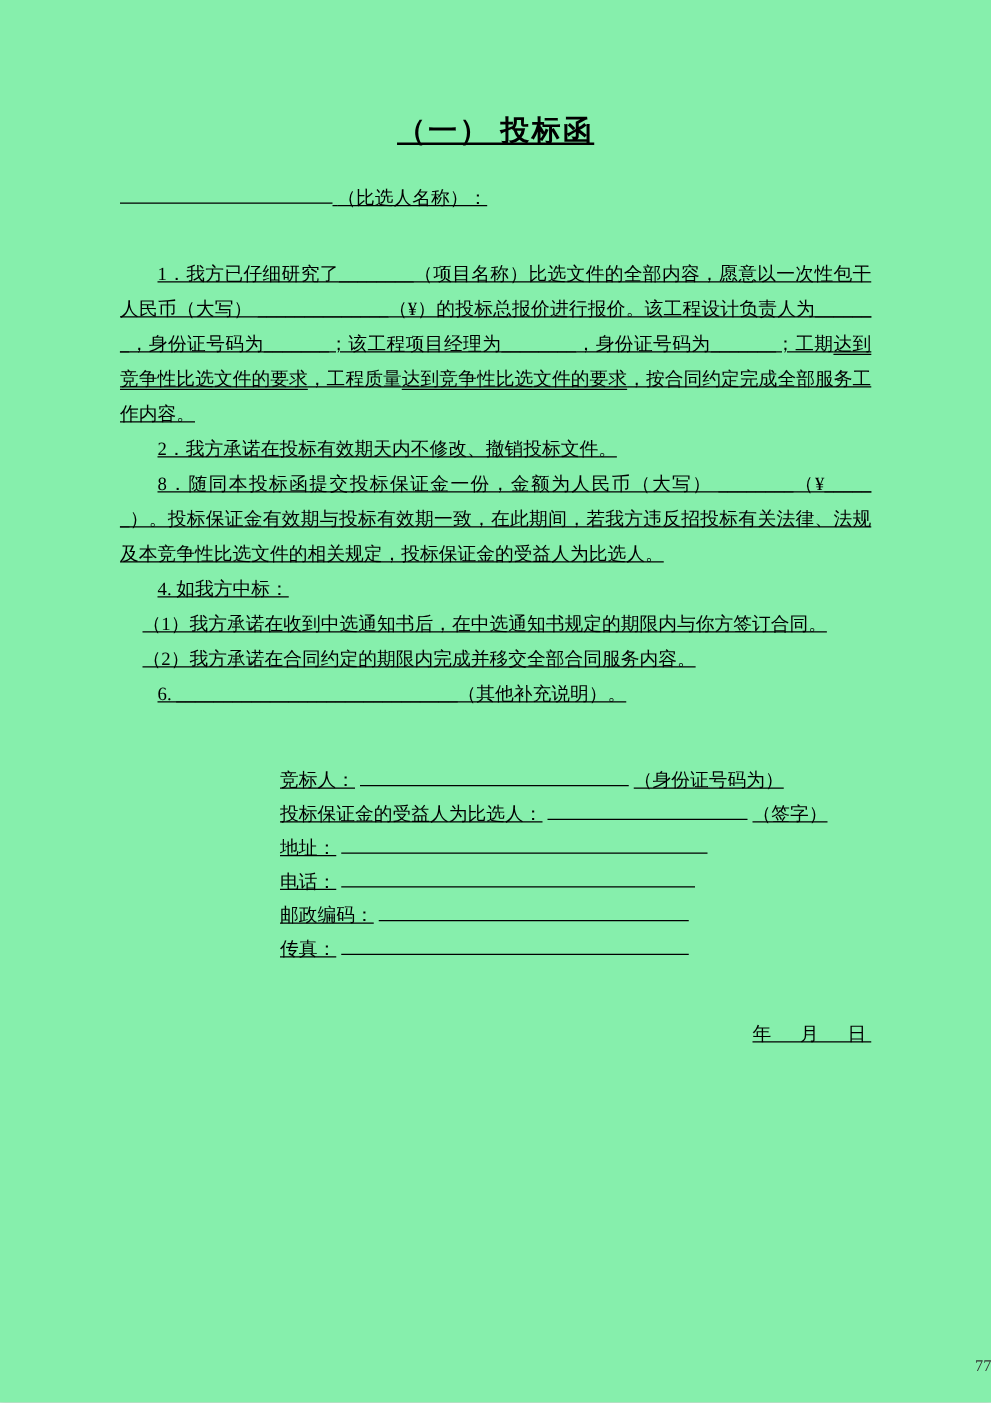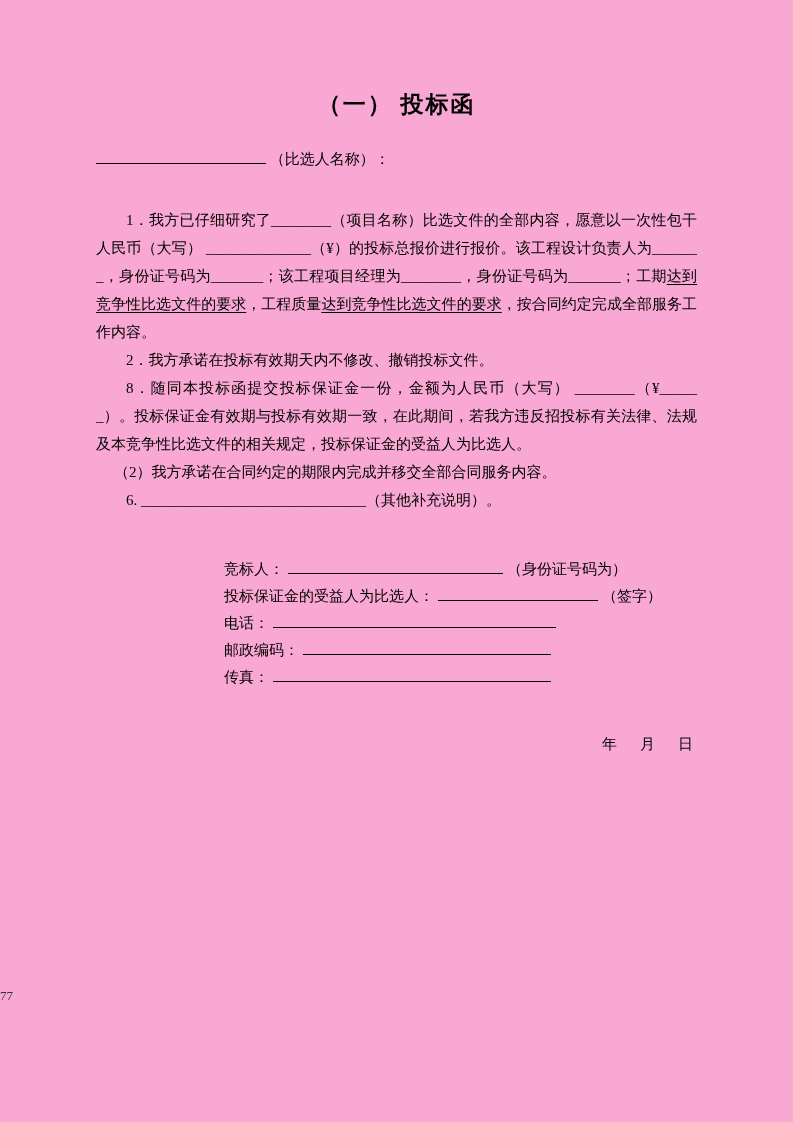--- a/index.html
+++ b/index.html
@@ -2,26 +2,27 @@
 <html><head>
 <meta charset="utf-8">
 <style>
   * { margin: 0; padding: 0; box-sizing: border-box; }
   html, body { background: #e9e9e9; }
   .page {
     position: relative;
     width: 793px;
     height: 1122px;
     margin: 0 auto;
-    background: #f9a8d4;
+    background: #86efac;
     color: #000;
     font-family: "Liberation Serif", "DejaVu Serif", serif;
     padding: 0 96px;
     overflow: hidden;
     box-shadow: 0 0 4px rgba(0,0,0,.25);
+    text-decoration: underline;
   }
   .title {
     padding-top: 88px;
     text-align: center;
     font-size: 23px;
     font-weight: bold;
     line-height: 34px;
     letter-spacing: 2px;
   }
   .salutation {
@@ -63,52 +64,57 @@
     margin-top: 44px;
     margin-left: 327px;
     font-size: 15px;
     letter-spacing: 4px;
     text-align: right;
   }
   .page-number {
     position: absolute;
     left: 0;
     right: 0;
-    top: 988px;
-    text-align: left;
+    top: 1085px;
+    text-align: right;
     font-size: 13px;
     color: #333;
   }
 </style>
 </head>
 <body>
 
 <div class="page">
 
   <h1 class="title">（一）  投标函</h1>
 
   <div class="salutation">
     <span class="blank"></span>
     <span>（比选人名称）：</span>
   </div>
 
   <div class="body-block">
     <p class="par indent2"><span>1．我方已仔细研究了</span><span>________</span><span>（项目名称）比选文件的全部内容，愿意以一次性包干人民币（大写） </span><span>______________</span><span>（¥）的投标总报价进行报价。该工程设计负责人为</span><span>_______</span><span>，身份证号码为</span><span>_______</span><span>；该工程项目经理为</span><span>________</span><span>，身份证号码为</span><span>_______</span><span>；工期</span><span class="u">达到竞争性比选文件的要求</span><span>，工程质量</span><span class="u">达到竞争性比选文件的要求</span><span>，按合同约定完成全部服务工作内容。</span></p>
     <p class="par indent2">2．我方承诺在投标有效期天内不修改、撤销投标文件。</p>
     <p class="par indent2">8．随同本投标函提交投标保证金一份，金额为人民币（大写） ________（¥______）。投标保证金有效期与投标有效期一致，在此期间，若我方违反招投标有关法律、法规及本竞争性比选文件的相关规定，投标保证金的受益人为比选人。</p>
+    <p class="par indent2">4. 如我方中标：</p>
+    <p class="par indent1">（1）我方承诺在收到中选通知书后，在中选通知书规定的期限内与你方签订合同。</p>
     <p class="par indent1">（2）我方承诺在合同约定的期限内完成并移交全部合同服务内容。</p>
     <p class="par indent2">6. ______________________________（其他补充说明）。</p>
   </div>
 
   <div class="sig-block">
     <div class="sig-row">
       <span>竞标人：</span><span class="blank blank-bidder"></span><span>（身份证号码为）</span>
     </div>
     <div class="sig-row">
       <span>投标保证金的受益人为比选人：</span><span class="blank blank-rep"></span><span>（签字）</span>
+    </div>
+    <div class="sig-row">
+      <span>地址：</span><span class="blank blank-addr"></span>
     </div>
     <div class="sig-row">
       <span>电话：</span><span class="blank blank-phone"></span>
     </div>
     <div class="sig-row">
       <span>邮政编码：</span><span class="blank blank-post"></span>
     </div>
     <div class="sig-row">
       <span>传真：</span><span class="blank blank-fax"></span>
     </div>

